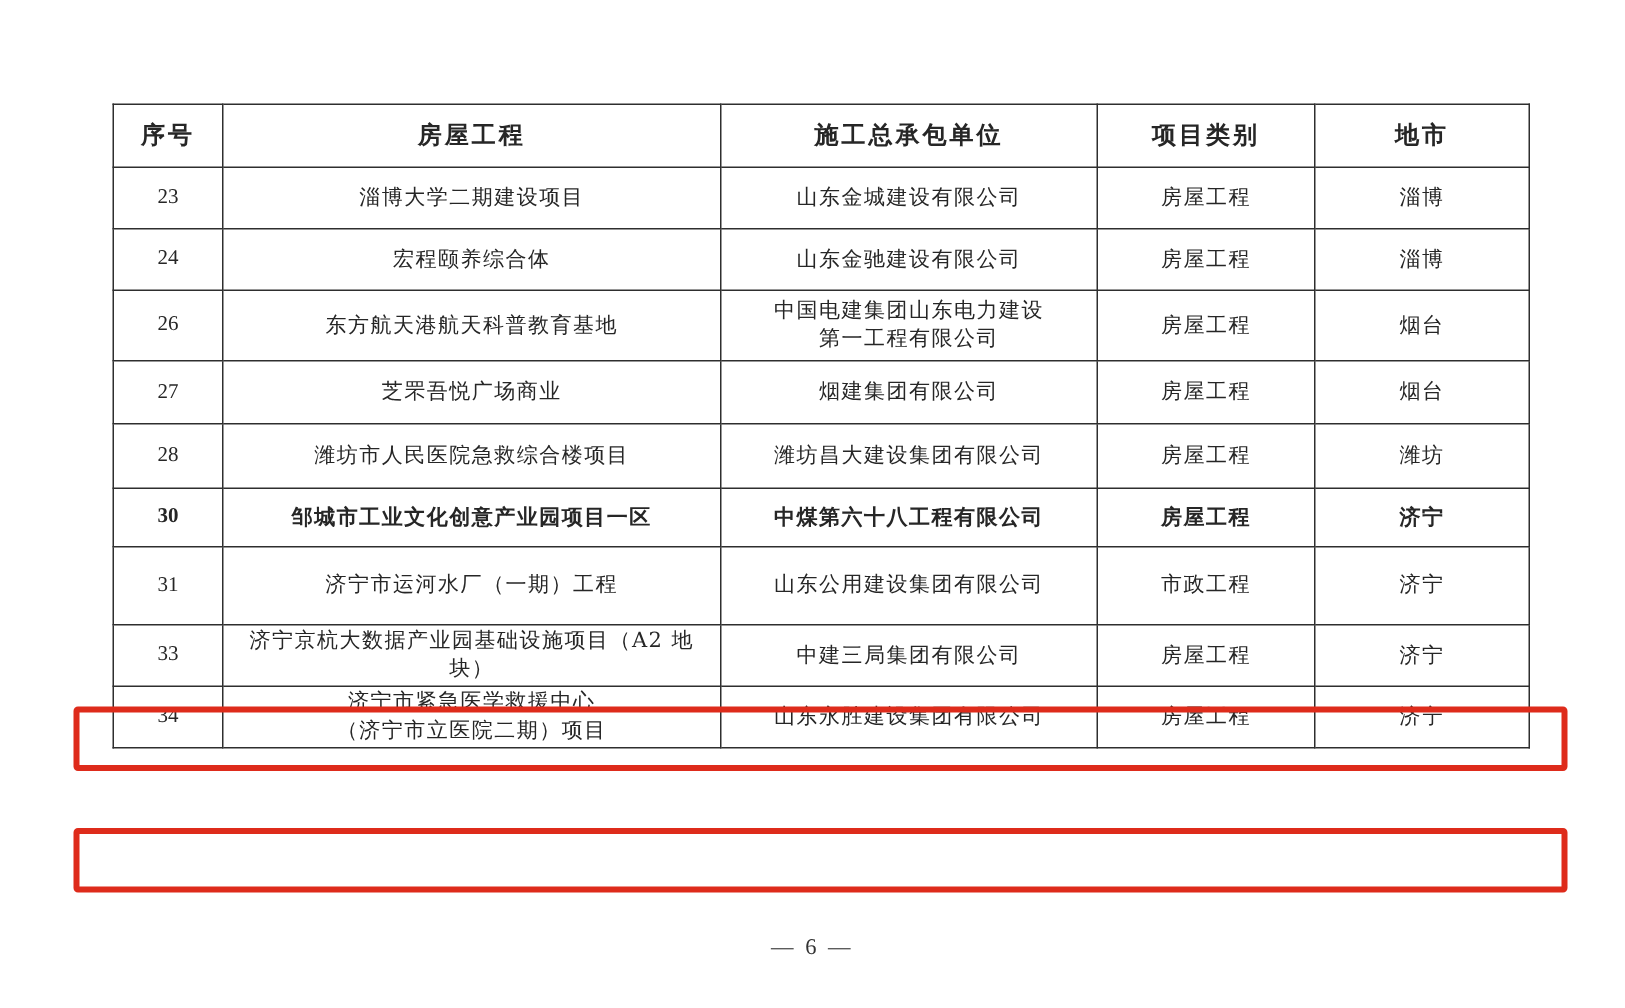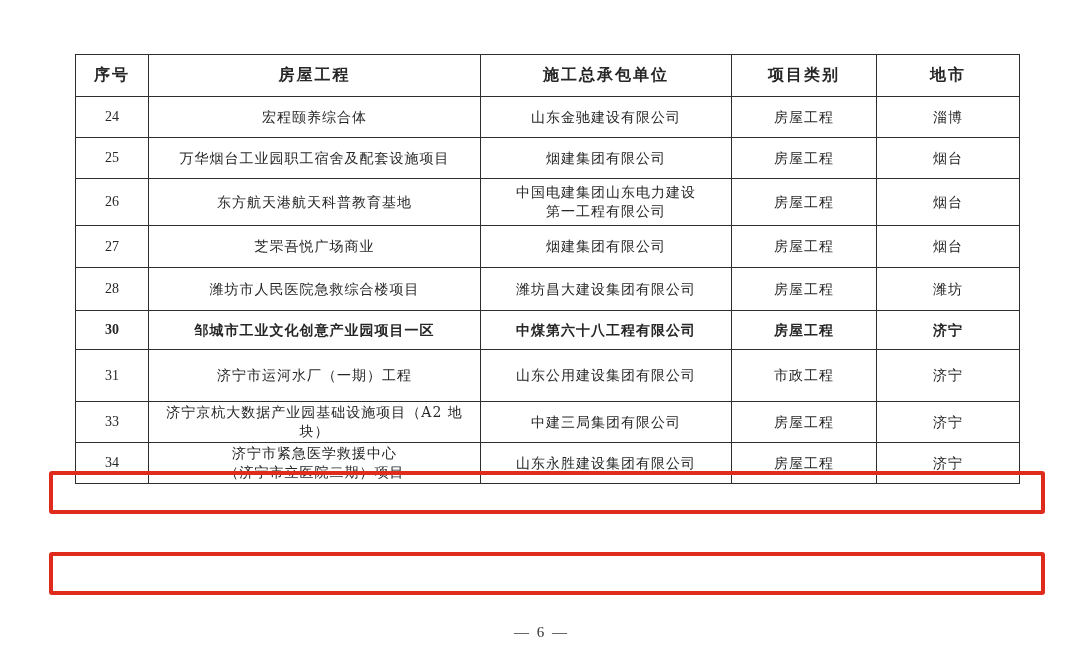--- a/index.html
+++ b/index.html
@@ -7,21 +7,21 @@
     width: 1083px; height: 672px;
     background: #ffffff;
     overflow: hidden;
     font-family: "DejaVu Serif", "Liberation Serif", serif;
     color: #262626;
     position: relative;
   }
   .page { position: absolute; left: 0; top: 0; width: 1083px; height: 672px; }
 
   table.doc-table {
-    position: absolute; left: 75px; top: 54px;
+    position: absolute; left: 75px; top: 69px;
     width: 944px;
     border-collapse: collapse;
     table-layout: fixed;
   }
   table.doc-table th, table.doc-table td {
     border: 1px solid #2e2e2e;
     text-align: center;
     vertical-align: middle;
     padding: 1px 3px;
     white-space: pre-line;
@@ -97,33 +97,33 @@
     <thead>
       <tr class="hr">
         <th>序号</th>
         <th>房屋工程</th>
         <th>施工总承包单位</th>
         <th>项目类别</th>
         <th>地市</th>
       </tr>
     </thead>
     <tbody>
+      <tr class="r0">
+        <td class="c-no">23</td>
+        <td class="c-name">淄博大学二期建设项目</td>
+        <td class="c-contractor">山东金城建设有限公司</td>
+        <td class="c-category">房屋工程</td>
+        <td class="c-city">淄博</td>
+      </tr>
       <tr class="r1">
         <td class="c-no">24</td>
         <td class="c-name">宏程颐养综合体</td>
         <td class="c-contractor">山东金驰建设有限公司</td>
         <td class="c-category">房屋工程</td>
         <td class="c-city">淄博</td>
-      </tr>
-      <tr class="r2">
-        <td class="c-no">25</td>
-        <td class="c-name">万华烟台工业园职工宿舍及配套设施项目</td>
-        <td class="c-contractor">烟建集团有限公司</td>
-        <td class="c-category">房屋工程</td>
-        <td class="c-city">烟台</td>
       </tr>
       <tr class="r3">
         <td class="c-no">26</td>
         <td class="c-name">东方航天港航天科普教育基地</td>
         <td class="c-contractor">中国电建集团山东电力建设
 第一工程有限公司</td>
         <td class="c-category">房屋工程</td>
         <td class="c-city">烟台</td>
       </tr>
       <tr class="r4">

